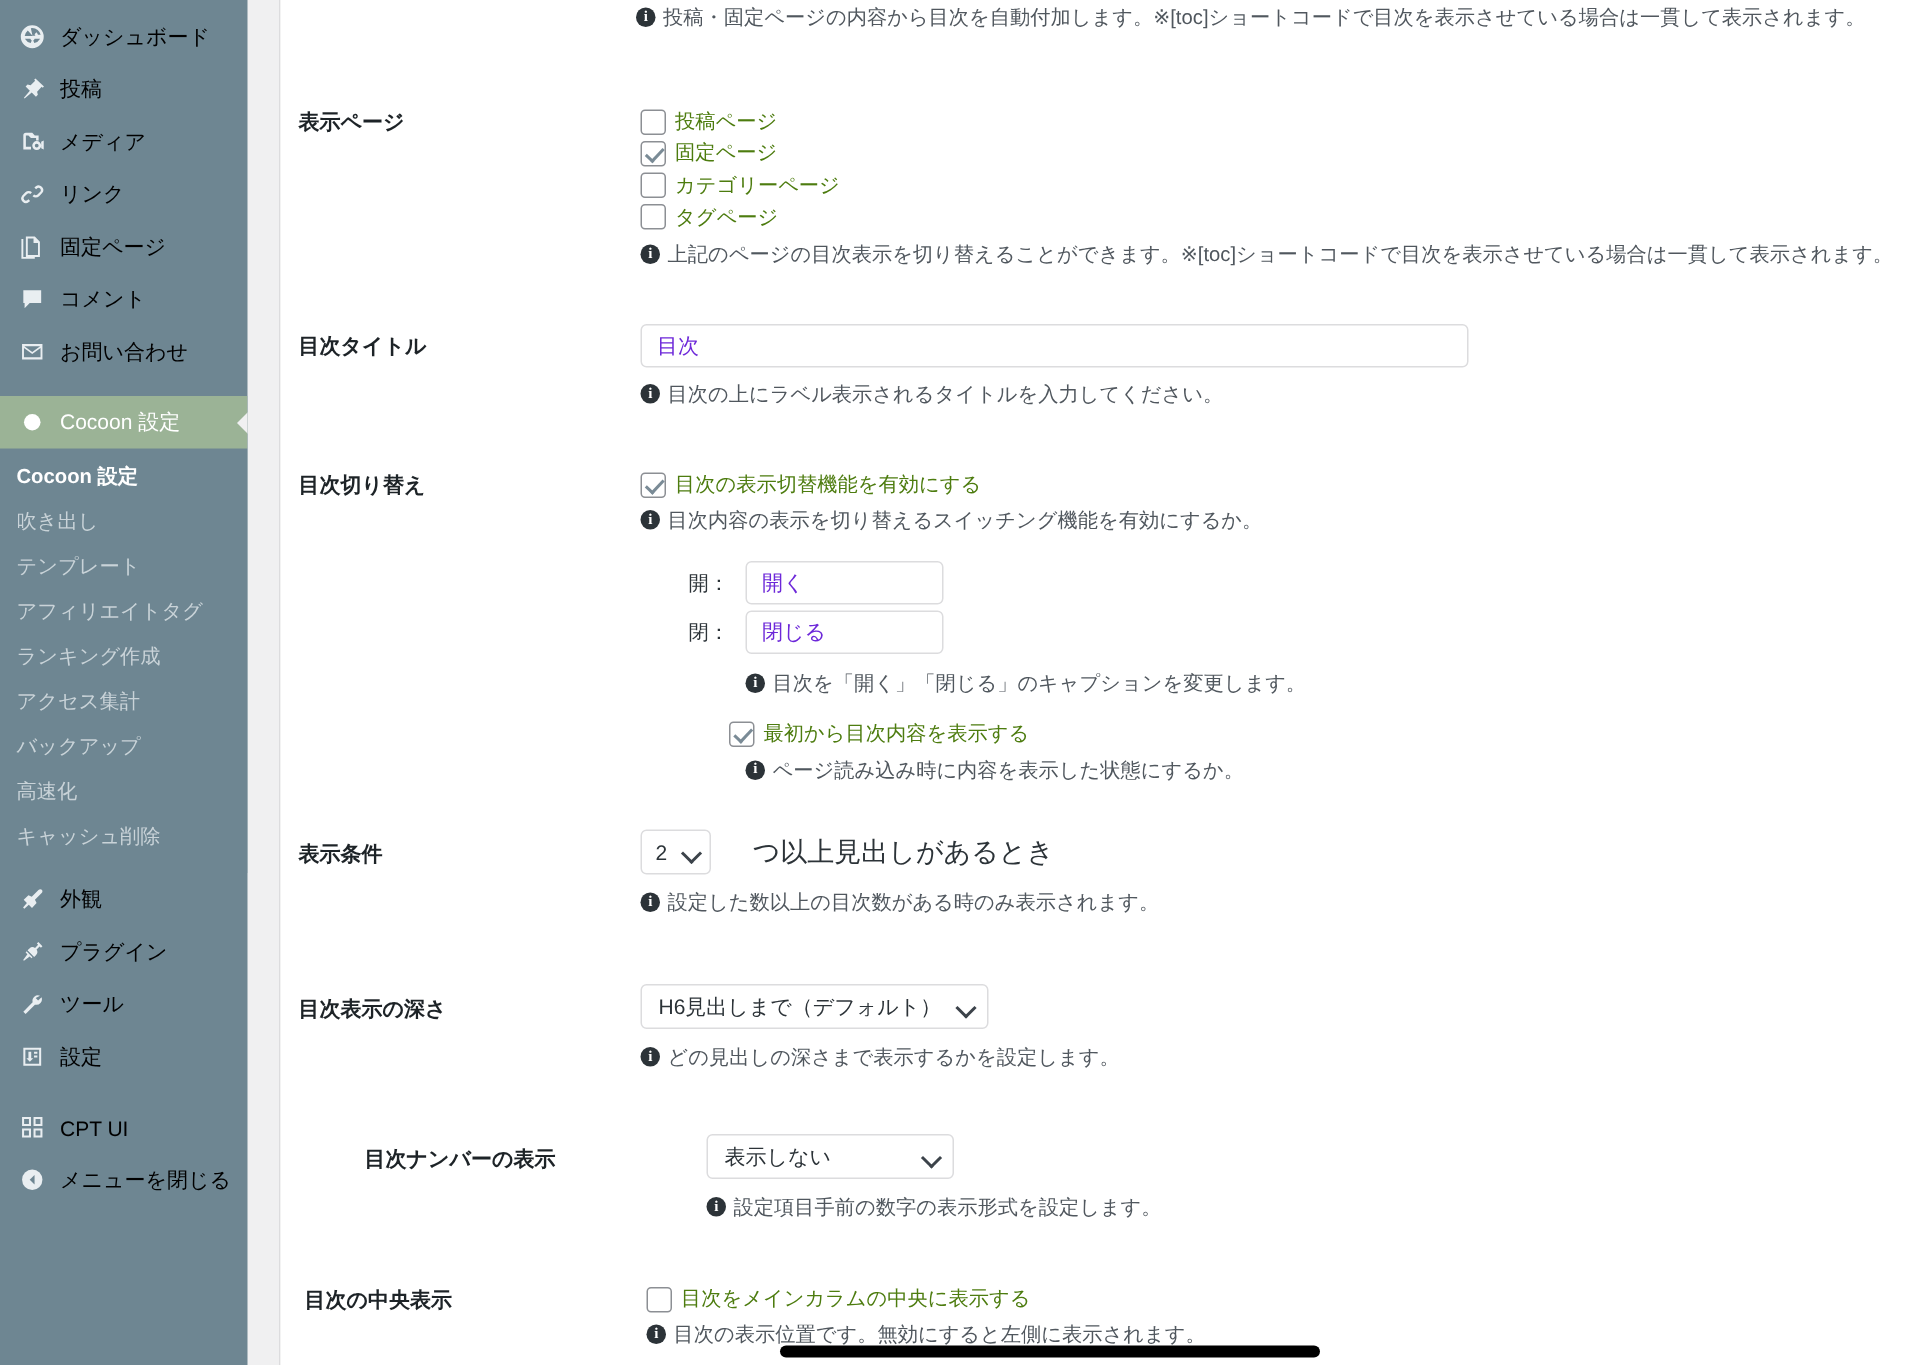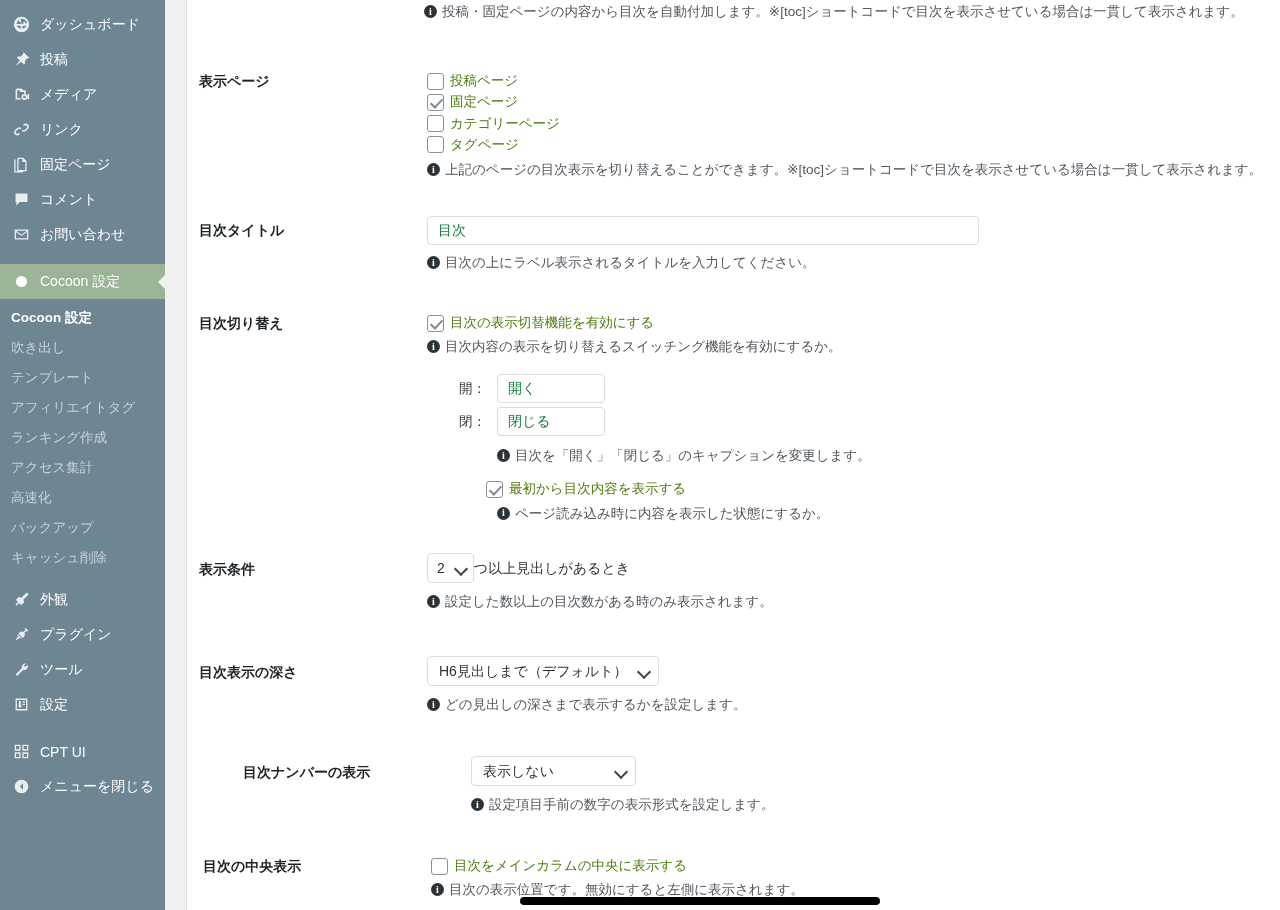--- a/index.html
+++ b/index.html
@@ -16,21 +16,21 @@
     width: 165px; min-width: 165px; height: 910px;
     background: #6e8692;
     position: relative;
     padding-top: 7px;
     overflow: hidden;
   }
   .menu-item {
     display: flex; align-items: center;
     height: 35px;
     padding-left: 11px;
-    color: #ffffff;
+    color: #000000;
     font-size: 14px;
     cursor: pointer;
     position: relative;
   }
   .menu-item .ic {
     width: 20px; height: 20px; min-width: 20px;
     margin-right: 9px;
     display: flex; align-items: center; justify-content: center;
     color: #e4eaee;
   }
@@ -138,31 +138,31 @@
     border: solid #7a8b96;
     border-width: 0 2px 2px 0;
     transform: rotate(43deg);
   }
   .cblabel { font-size: 13.5px; color: #4d7c0f; white-space: nowrap; }
 
   
   input.txt {
     font-family: "Liberation Sans", "DejaVu Sans", sans-serif;
     font-size: 14px;
-    color: #15803d;
+    color: #6d28d9;
     border: 1px solid #dcdcde;
     border-radius: 4px;
     background: #fff;
     padding: 0 10px;
     height: 28px;
     outline: none;
     box-shadow: 0 0 0 transparent;
   }
   input.txt.wide { width: 552px; height: 29px; }
-  input.txt.small { width: 108px; height: 29px; }
+  input.txt.small { width: 132px; height: 29px; }
 
   
   .sel {
     display: inline-flex; align-items: center;
     border: 1px solid #dcdcde;
     border-radius: 4px;
     background: #fff;
     height: 30px;
     padding: 0 8px 0 11px;
     font-size: 14px;
@@ -179,21 +179,21 @@
   .sel .chev::before {
     content: "";
     position: absolute;
     left: 1px; top: 2px;
     width: 8px; height: 8px;
     border: solid #3c434a;
     border-width: 0 2px 2px 0;
     transform: rotate(45deg);
   }
 
-  .inline-after { font-size: 14px; color: #2c3338; margin-left: 0; white-space: nowrap; }
+  .inline-after { font-size: 18px; color: #2c3338; margin-left: 28px; white-space: nowrap; }
 
   .indent { margin-left: 32px; }
   .miniline { display: flex; align-items: center; margin-bottom: 4px; }
   .miniline .cap { font-size: 13.5px; color: #2c3338; width: 38px; }
 
   
   .hscroll {
     position: absolute;
     left: 0; bottom: 0;
     width: 1280px; height: 17px;
@@ -288,22 +288,22 @@
       <span class="lbl">Cocoon 設定</span>
     </div>
 
     <div class="submenu">
       <div class="sub-item current">Cocoon 設定</div>
       <div class="sub-item">吹き出し</div>
       <div class="sub-item">テンプレート</div>
       <div class="sub-item">アフィリエイトタグ</div>
       <div class="sub-item">ランキング作成</div>
       <div class="sub-item">アクセス集計</div>
+      <div class="sub-item">バックアップ</div>
       <div class="sub-item">高速化</div>
-      <div class="sub-item">バックアップ</div>
       <div class="sub-item">キャッシュ削除</div>
     </div>
 
     <div class="menu-item">
       <span class="ic">
         <svg viewBox="0 0 20 20">
             <path d="M17.5 2.6c-.7-.7-1.8-.6-2.6.2L9.6 8.1 7 6.8 3.3 10.4l2.5 2.5-3 3.5 1 1 3.5-3 2.5 2.5L13.4 13l-1.3-2.6 5.3-5.3c.8-.8.8-1.8.1-2.5z"></path>
           </svg>
       </span>
       <span class="lbl">外観</span>

